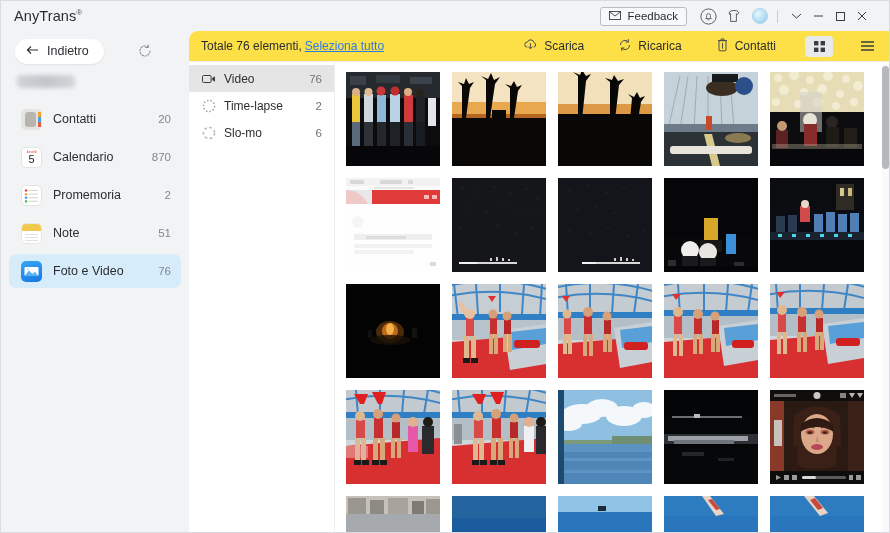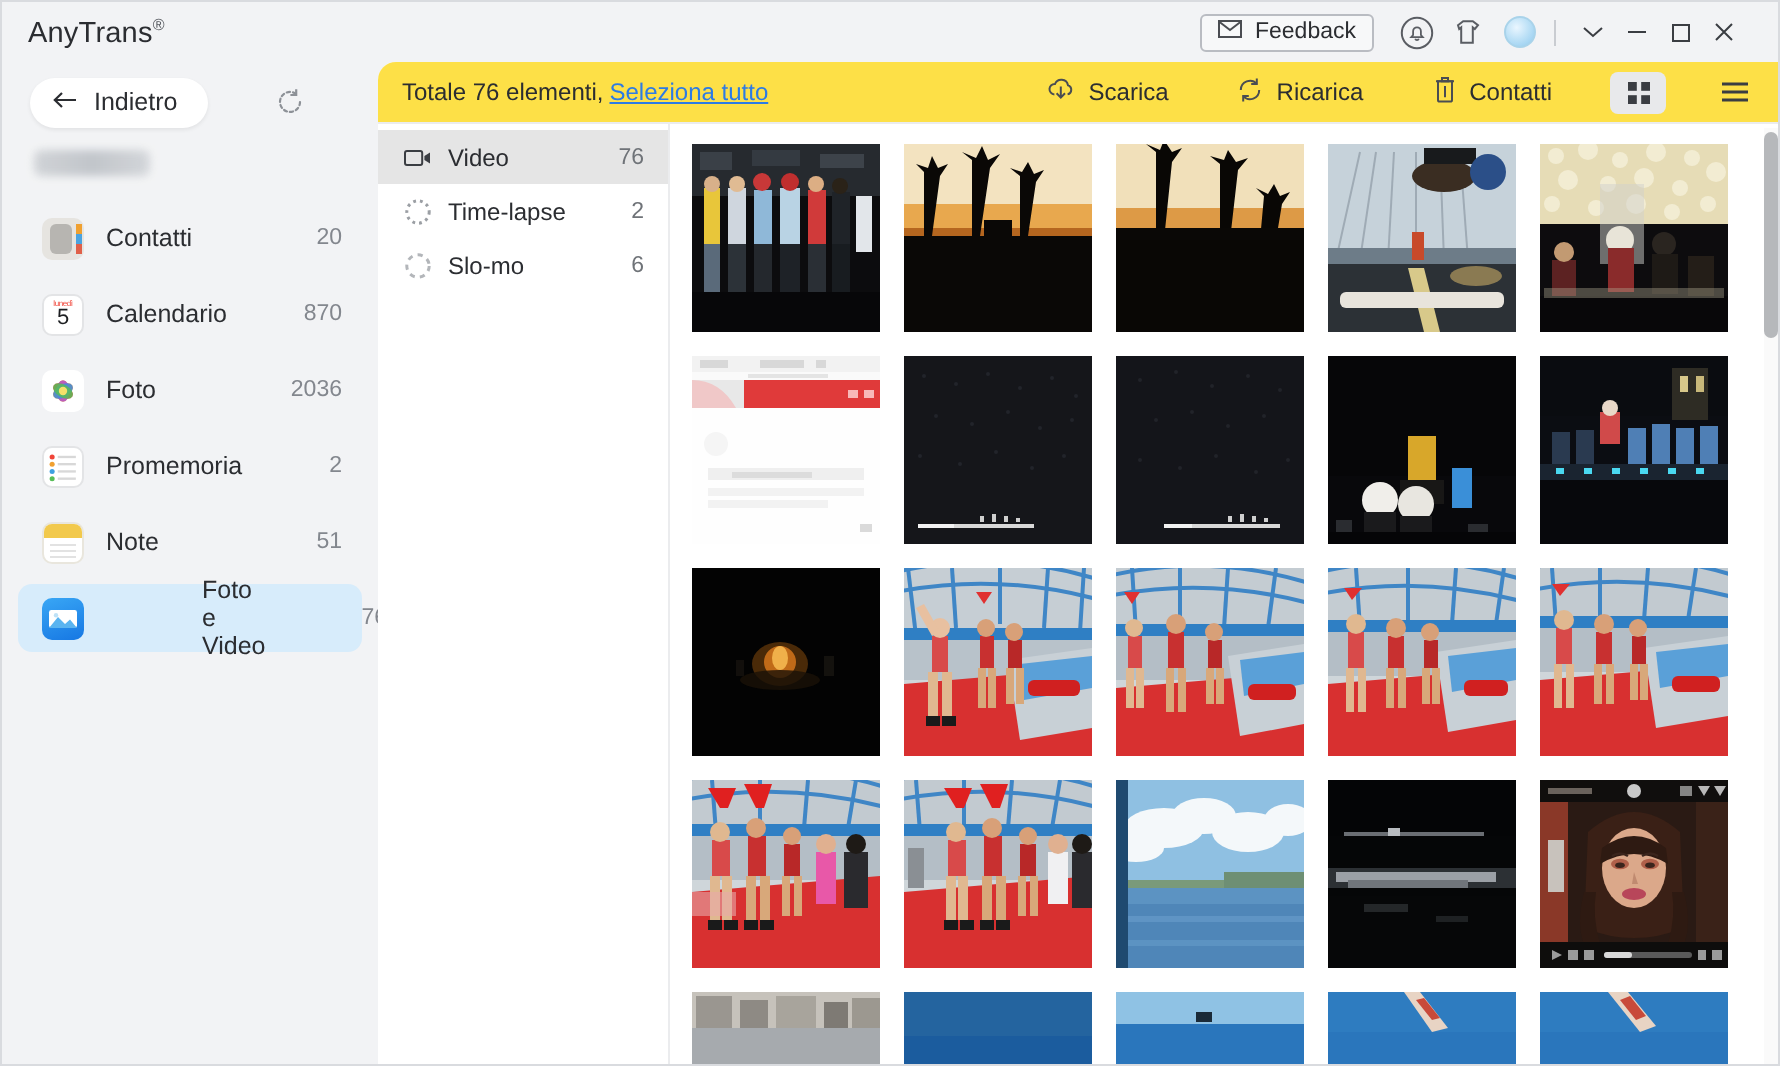--- a/index.html
+++ b/index.html
@@ -90,21 +90,21 @@
     background: linear-gradient(90deg,#cfd2d6,#bfc3c8,#d2d5d9);
     filter: blur(2.2px); opacity: .95;
   }
   .nav { margin-top: 14px; }
   .nav-item {
     position: relative;
     display: flex; align-items: center;
     height: 34px; margin: 4px 8px; padding: 0 10px 0 12px;
     border-radius: 7px; cursor: pointer;
   }
-  .nav-item.active { background: #d7ecfb; gap: 48px; }
+  .nav-item.active { background: #d7ecfb; }
   .nav-icon {
     width: 21px; height: 21px; border-radius: 5px; flex: 0 0 21px;
     margin-right: 11px;
     display: flex; align-items: center; justify-content: center;
     overflow: hidden;
   }
   .nav-label { font-size: 12.5px; color: #2b2d31; }
   .nav-count {
     margin-left: auto; font-size: 11.5px; color: #83878e;
   }
@@ -323,37 +323,20 @@
 
       <div class="nav-item">
         <span class="nav-icon ic-cal">
           <span class="cal-top">lunedì</span>
           <span class="cal-num">5</span>
         </span>
         <span class="nav-label">Calendario</span>
         <span class="nav-count">870</span>
       </div>
 
-      <div class="nav-item">
-        <span class="nav-icon ic-photos">
-          <svg width="19" height="19" viewBox="0 0 19 19">
-            <g transform="translate(9.5,9.5)">
-              <ellipse rx="3.2" ry="5.4" fill="#f6c445" transform="rotate(0)"></ellipse>
-              <ellipse rx="3.2" ry="5.4" fill="#f0862c" transform="rotate(60)"></ellipse>
-              <ellipse rx="3.2" ry="5.4" fill="#e0473e" transform="rotate(120)"></ellipse>
-              <ellipse rx="3.2" ry="5.4" fill="#b04bd0" transform="rotate(180)" opacity=".85"></ellipse>
-              <ellipse rx="3.2" ry="5.4" fill="#3e8fe0" transform="rotate(240)" opacity=".85"></ellipse>
-              <ellipse rx="3.2" ry="5.4" fill="#57bd57" transform="rotate(300)" opacity=".85"></ellipse>
-              <circle r="2.1" fill="#f4e06a"></circle>
-            </g>
-          </svg>
-        </span>
-        <span class="nav-label">Foto</span>
-        <span class="nav-count">2036</span>
-      </div>
 
       <div class="nav-item">
         <span class="nav-icon ic-promem">
           <svg width="21" height="21" viewBox="0 0 21 21">
             <circle cx="4.5" cy="5" r="1.4" fill="#f04438"></circle>
             <circle cx="4.5" cy="9" r="1.4" fill="#f0a030"></circle>
             <circle cx="4.5" cy="13" r="1.4" fill="#3ea0e0"></circle>
             <circle cx="4.5" cy="17" r="1.4" fill="#57bd57"></circle>
             <rect x="7.6" y="4.3" width="10" height="1.3" fill="#d8d8d8"></rect>
             <rect x="7.6" y="8.3" width="10" height="1.3" fill="#d8d8d8"></rect>

